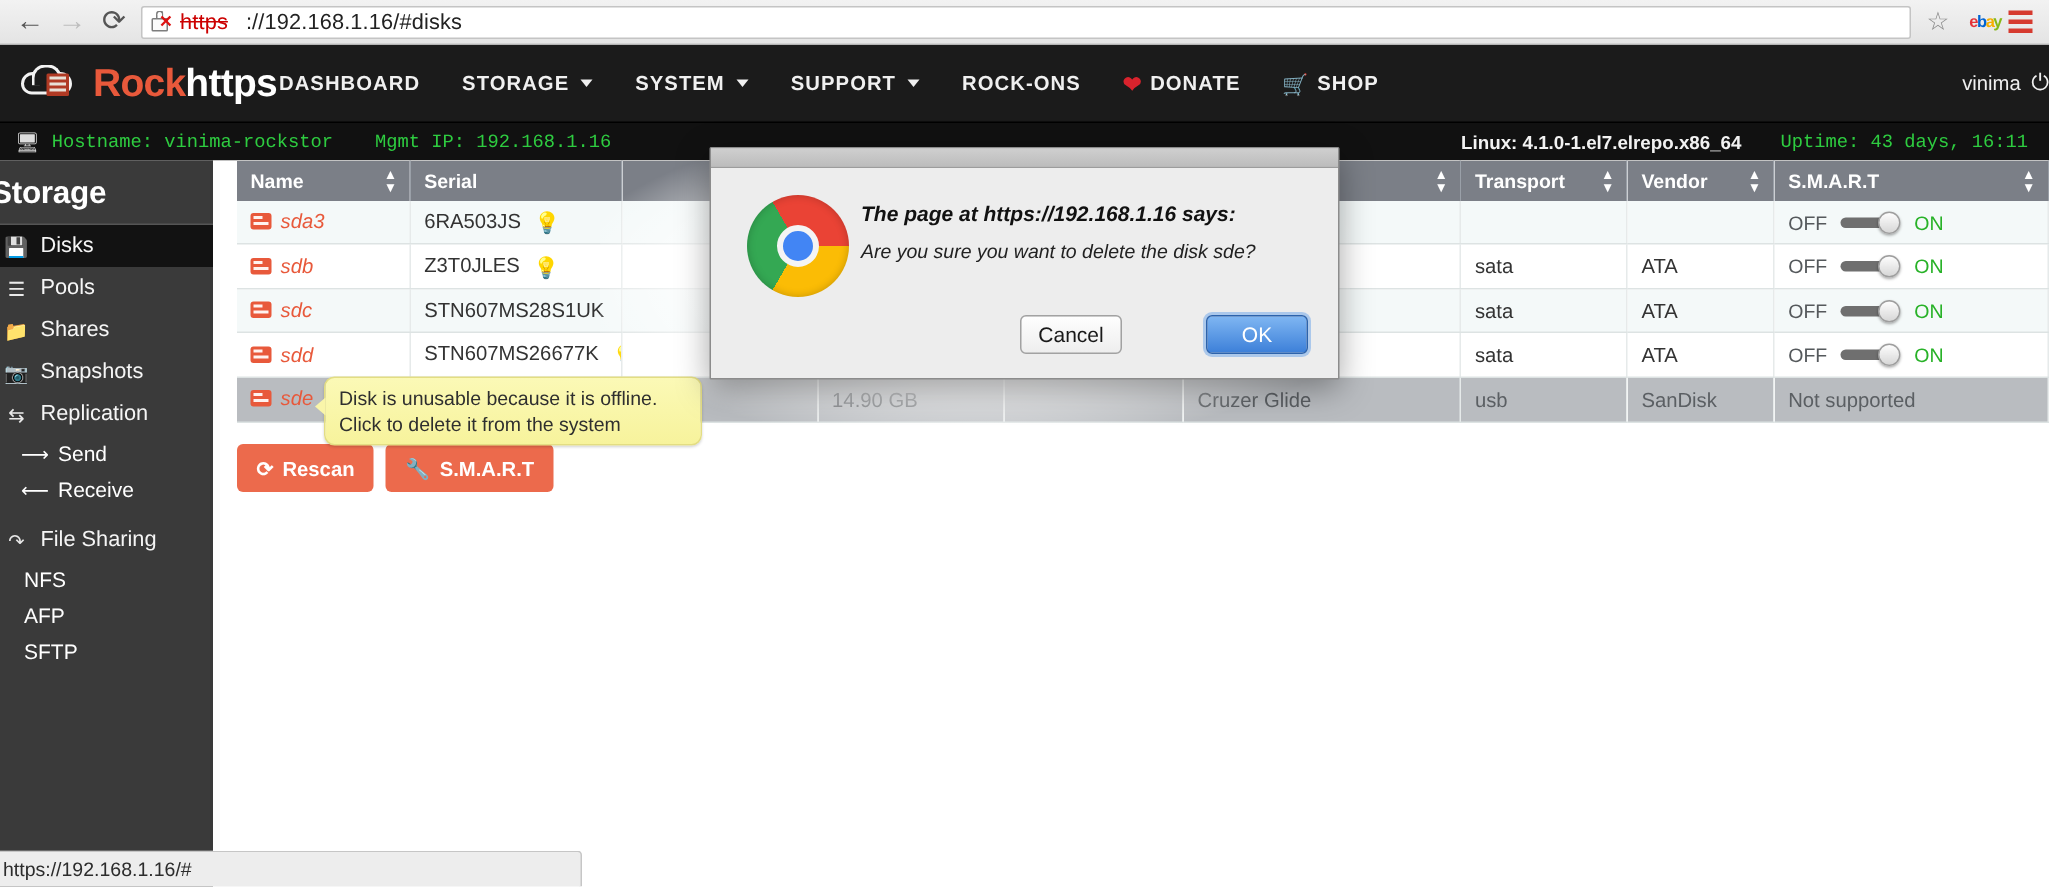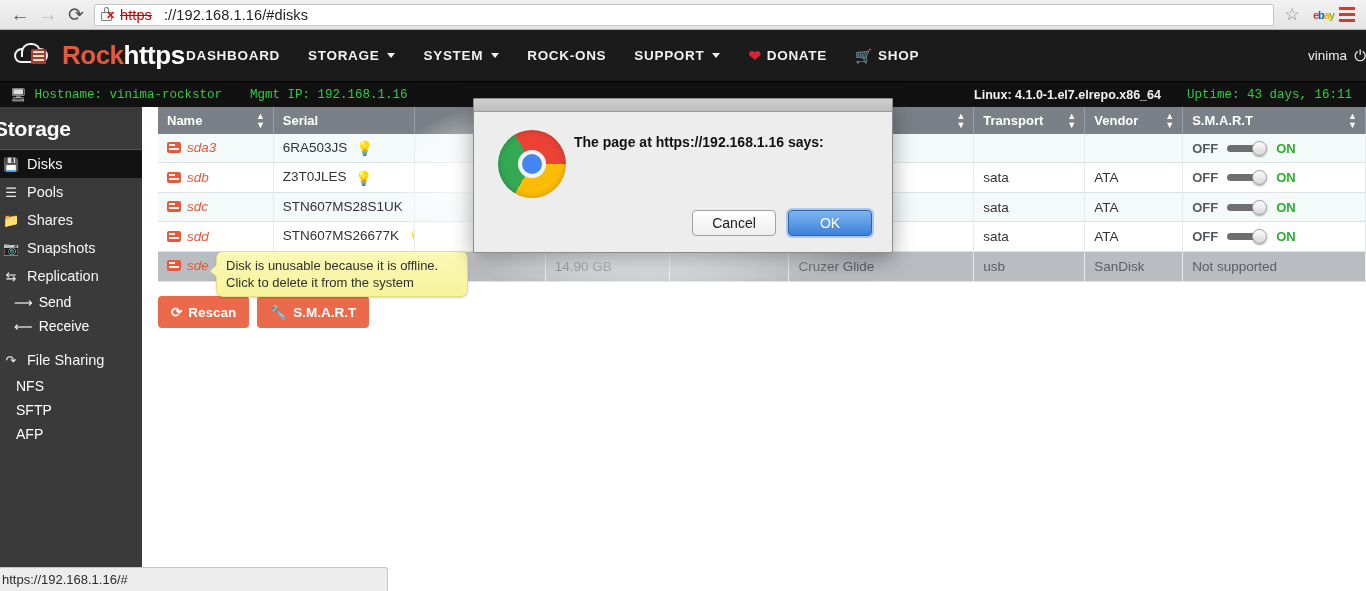--- a/index.html
+++ b/index.html
@@ -109,21 +109,21 @@
   tbody tr.odd td{ background:#f4f9f9; }
   tbody tr.even td{ background:#ffffff; }
   tbody tr.disabled td{ background:#b9bcc0 !important; color:#5b5f63; }
   .disk-link{ color:#e8593b; display:inline-flex; align-items:center; gap:6px;font-style:italic; }
   .hdd{ position:relative; width:14px; height:11px; background:#e8593b; border-radius:2px; flex:none;
         display:block; }
   .hdd:after{ content:""; position:absolute; left:2px; top:6px; width:10px; height:2px; background:#fff2ef;}
   .hdd:before{ content:""; position:absolute; left:2px; top:2px; width:6px; height:2px; background:#fff2ef;}
   .bulb{ display:inline-block; color:#e8593b; font-size:14px; margin-left:9px; vertical-align:middle; }
   .trash{ display:inline-block; color:#3d3d3d; font-size:14px; margin-left:7px; vertical-align:middle;}
-  .smart-cell{ display:flex; align-items:flex-start; gap:9px;font-weight:bold; }
+  .smart-cell{ display:flex; align-items:flex-start; gap:9px; }
   .sw-off{ color:#55595c; font-size:13px; }
   .sw-on{ color:#28b228; font-size:13px; }
   .switch{ position:relative; width:40px; height:15px; flex:none; }
   .switch .track{ position:absolute; left:0; top:4px; width:32px; height:7px; border-radius:4px;
                   background:#6f6f6f; }
   .switch .knob{ position:absolute; right:0; top:0; width:15px; height:15px; border-radius:50%;
                  background:linear-gradient(#fdfdfd,#d7d7d7); border:1px solid #9e9e9e;
                  box-shadow:0 1px 2px rgba(0,0,0,.35); }
   #btnrow{ margin-left:16px; margin-top:14px; display:flex; gap:8px; }
   .obtn{ background:#ec6a4c; color:#fff; font-size:13.5px; font-weight:bold; border:none;
@@ -159,26 +159,26 @@
                 overflow:hidden; margin:4px 8px 0 6px;
                 background:
                   conic-gradient(from -30deg,
                     #ea4335 0deg 120deg,
                     #fbbc05 120deg 240deg,
                     #34a853 240deg 360deg);
                 box-shadow:inset 0 0 6px rgba(0,0,0,.22); }
   #chrome-logo .inner{ position:absolute; left:50%; top:50%; transform:translate(-50%,-50%);
                        width:28px; height:28px; border-radius:50%; background:#4285f4;
                        border:4px solid #f4f4f4; }
-  #modal .txt{ padding-top:8px; }
+  #modal .txt{ padding-top:8px;font-style:italic; }
   #modal .q1{ font-size:14px; font-weight:bold; color:#111; margin-bottom:10px; }
   #modal .q2{ font-size:13px; color:#222; }
   #modal .btns{ position:absolute; right:20px; bottom:16px; display:flex; gap:12px; }
   .dlg-btn{ font-family:"Liberation Sans",sans-serif; font-size:14px; padding:4px 0;
-            width:84px; text-align:center; border-radius:4px; }
+            width:68px; text-align:center; border-radius:4px;margin-left:44px; }
   .dlg-cancel{ background:linear-gradient(#fefefe,#eeeeee); border:1px solid #a2a2a2; color:#1a1a1a; }
   .dlg-ok{ background:linear-gradient(#7fb6f2,#3d80d9); border:1px solid #2c63ac; color:#fff;
            box-shadow:0 0 0 2px rgba(116,170,233,.55); }
 
   
   #pagestatus{
     position:absolute; left:0; bottom:0; width:388px; height:24px;
     background:#ededed; border:1px solid #c6c6c6; border-left:none; border-bottom:none;
     border-top-right-radius:3px; display:flex; align-items:center;
     padding-left:2px; font-size:13px; color:#2c2c2c;
@@ -228,25 +228,25 @@
   </div>
   <div class="navlink">
     <span>STORAGE</span>
     <span class="caret"></span>
   </div>
   <div class="navlink">
     <span>SYSTEM</span>
     <span class="caret"></span>
   </div>
   <div class="navlink">
-    <span>ROCK-ONS</span>
-  </div>
-  <div class="navlink">
     <span>SUPPORT</span>
     <span class="caret"></span>
+  </div>
+  <div class="navlink">
+    <span>ROCK-ONS</span>
   </div>
   <div class="navlink">
     <span class="heart">❤</span>
     <span>DONATE</span>
   </div>
   <div class="navlink">
     <span class="cart">🛒</span>
     <span>SHOP</span>
   </div>
 
@@ -300,24 +300,24 @@
   </div>
   <div class="side-gap"></div>
   <div class="side-item">
     <span class="ico">↷</span>
     <span>File Sharing</span>
   </div>
   <div class="side-plain">
       <span>NFS</span>
     </div>
   <div class="side-plain">
-      <span>SFTP</span>
+      <span>AFP</span>
     </div>
   <div class="side-plain">
-      <span>AFP</span>
+      <span>SFTP</span>
     </div>
 </div>
 <div id="sidebar-bottomfill"></div>
 
 <div id="content">
   <table>
     <colgroup>
       <col style="width:106px">
         <col style="width:130px">
         <col style="width:120px">
@@ -485,20 +485,21 @@
 </div>
 
 <div id="modal">
   <div class="titlebar"></div>
   <div class="body">
     <div id="chrome-logo">
         <span class="inner"></span>
       </div>
     <div class="txt">
       <div class="q1">The page at https://192.168.1.16 says:</div>
+      <div class="q2">Are you sure you want to delete the disk sde?</div>
     </div>
   </div>
   <div class="btns">
     <button class="dlg-btn dlg-cancel">Cancel</button>
     <button class="dlg-btn dlg-ok">OK</button>
   </div>
 </div>
 
 <div id="pagestatus">
   <span>https://192.168.1.16/#</span>

